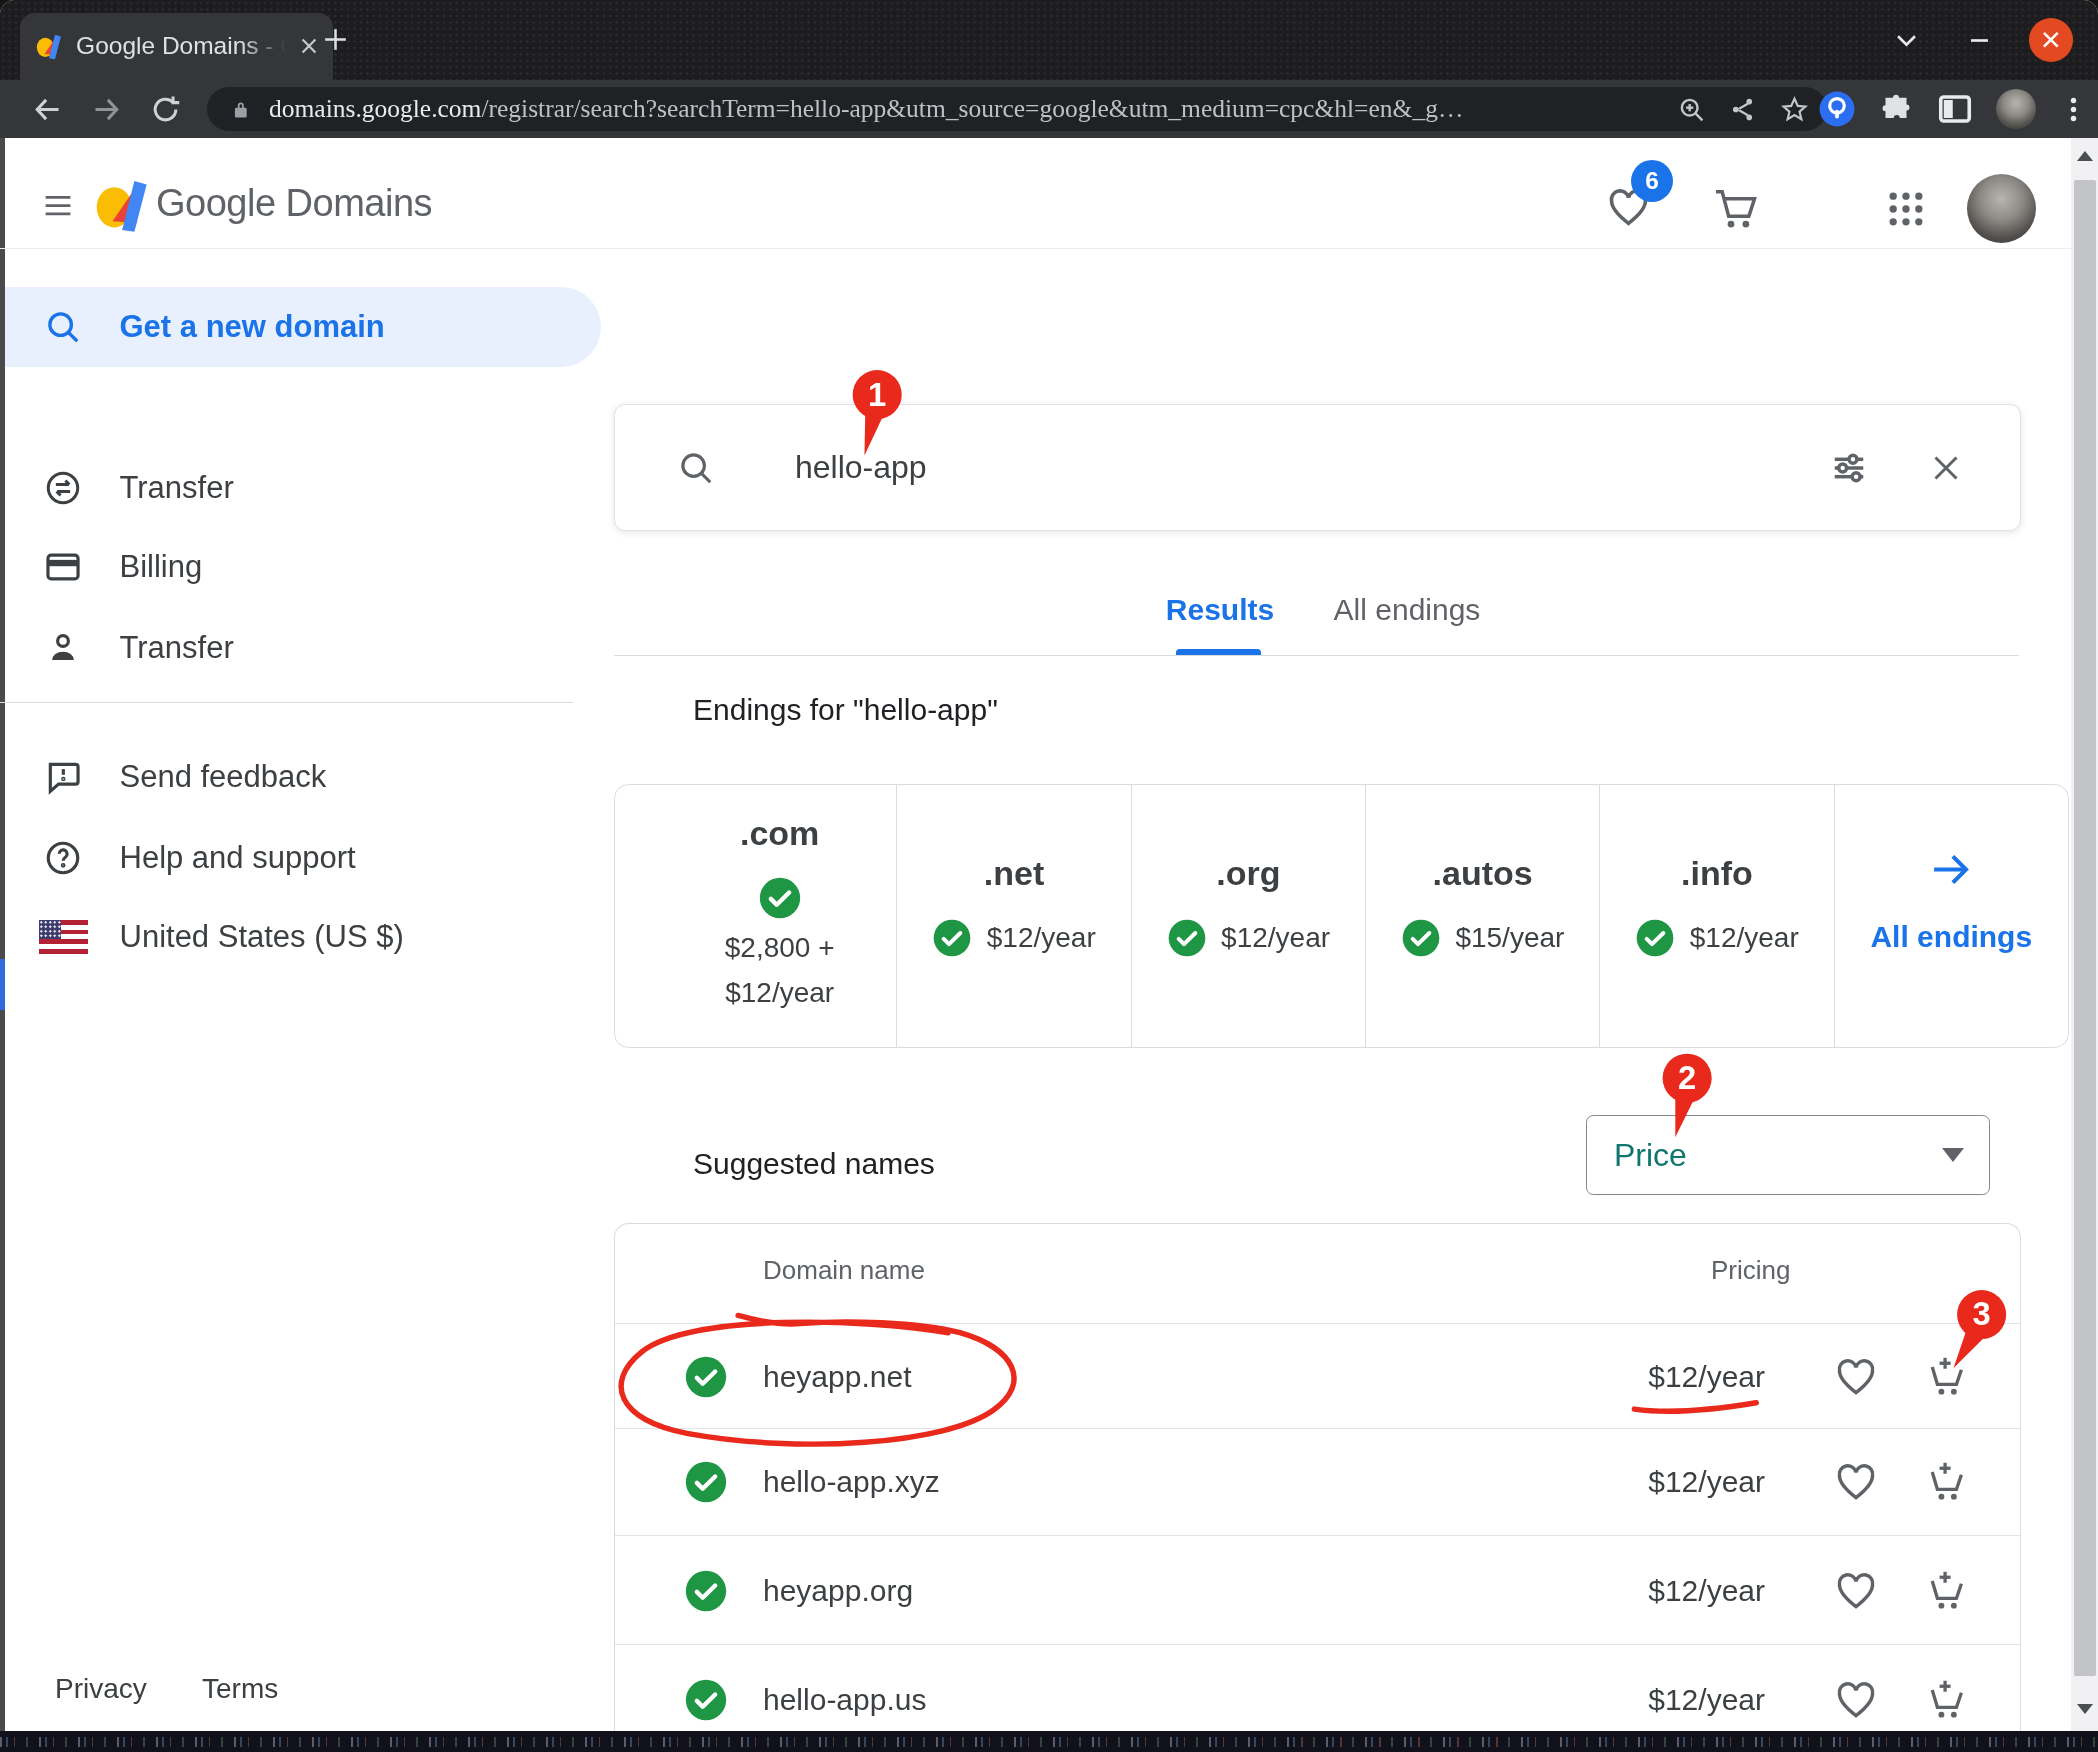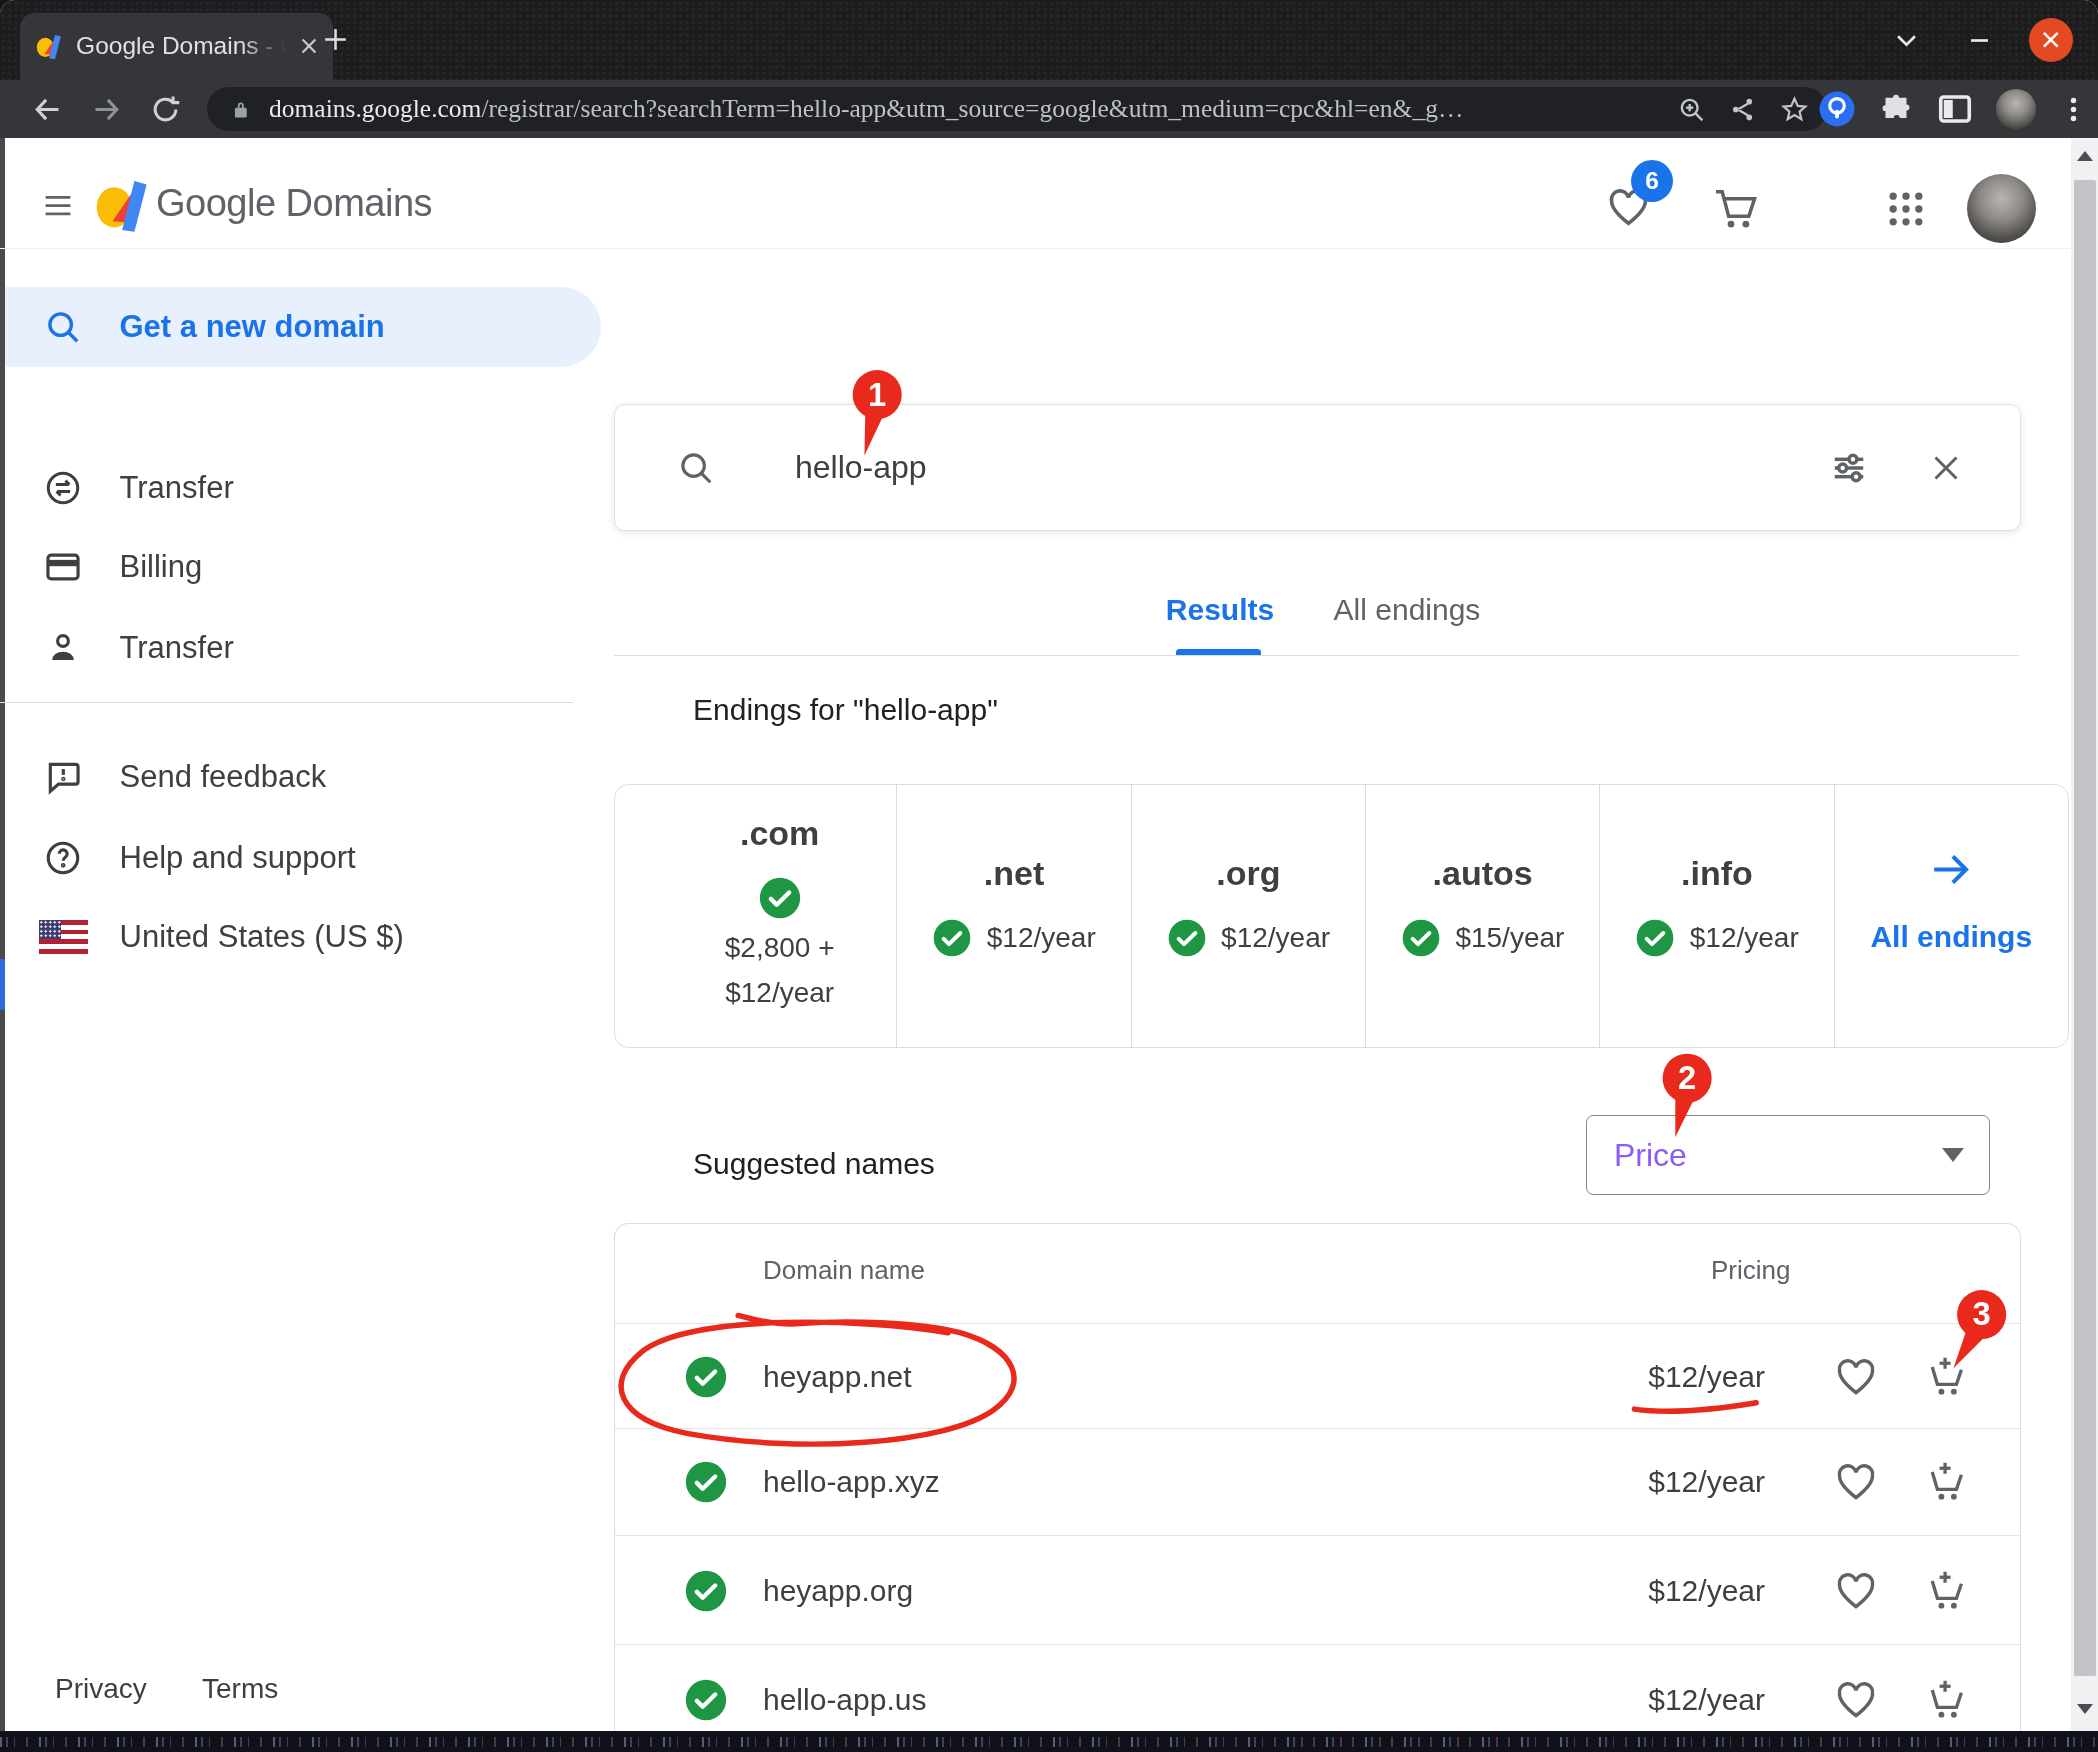--- a/index.html
+++ b/index.html
@@ -80,21 +80,21 @@
   .card-com .price{position:absolute;left:50%;transform:translateX(-50%);top:140px;width:164px;
                    text-align:center;font-size:28px;color:#3c4043;line-height:45px;}
   .price-row{position:absolute;top:133px;width:100%;display:flex;align-items:center;justify-content:center;gap:14.5px;}
   .price-row span{font-size:28px;color:#3c4043;white-space:nowrap;}
   .card-all .arrow{position:absolute;left:50%;transform:translateX(-50%);top:62px;}
   .card-all .lbl{position:absolute;top:135px;width:100%;text-align:center;font-size:30px;font-weight:bold;color:#1a73e8;}
 
   .suggested-heading{position:absolute;left:693px;top:1009px;font-size:30px;color:#202124;}
   .sort-select{position:absolute;left:1586px;top:977px;width:402px;height:78px;border:1.8px solid #80868b;
                border-radius:7.3px;display:flex;align-items:center;background:#fff;}
-  .sort-select .lbl{margin-left:27px;font-size:32px;color:#8b5cf6;}
+  .sort-select .lbl{margin-left:27px;font-size:32px;color:#0f766e;}
   .caret{margin-left:auto;margin-right:25.5px;width:0;height:0;border-left:11.8px solid transparent;
          border-right:11.8px solid transparent;border-top:14.5px solid #5f6368;}
 
   .table-card{position:absolute;left:614px;top:1085px;width:1405px;height:508px;border:0.9px solid #dadce0;
               border-bottom:none;border-radius:14.5px 14.5px 0 0;background:#fff;overflow:hidden;}
   .th{position:absolute;top:31px;font-size:26px;color:#5f6368;}
   .t-row{position:absolute;left:0;width:100%;display:flex;align-items:center;border-top:0.9px solid #e3e4e7;}
   .t-check{margin-left:69px;}
   .t-domain{margin-left:35px;font-size:30px;color:#3c4043;}
   .t-price{position:absolute;right:255px;font-size:30px;color:#3c4043;}

